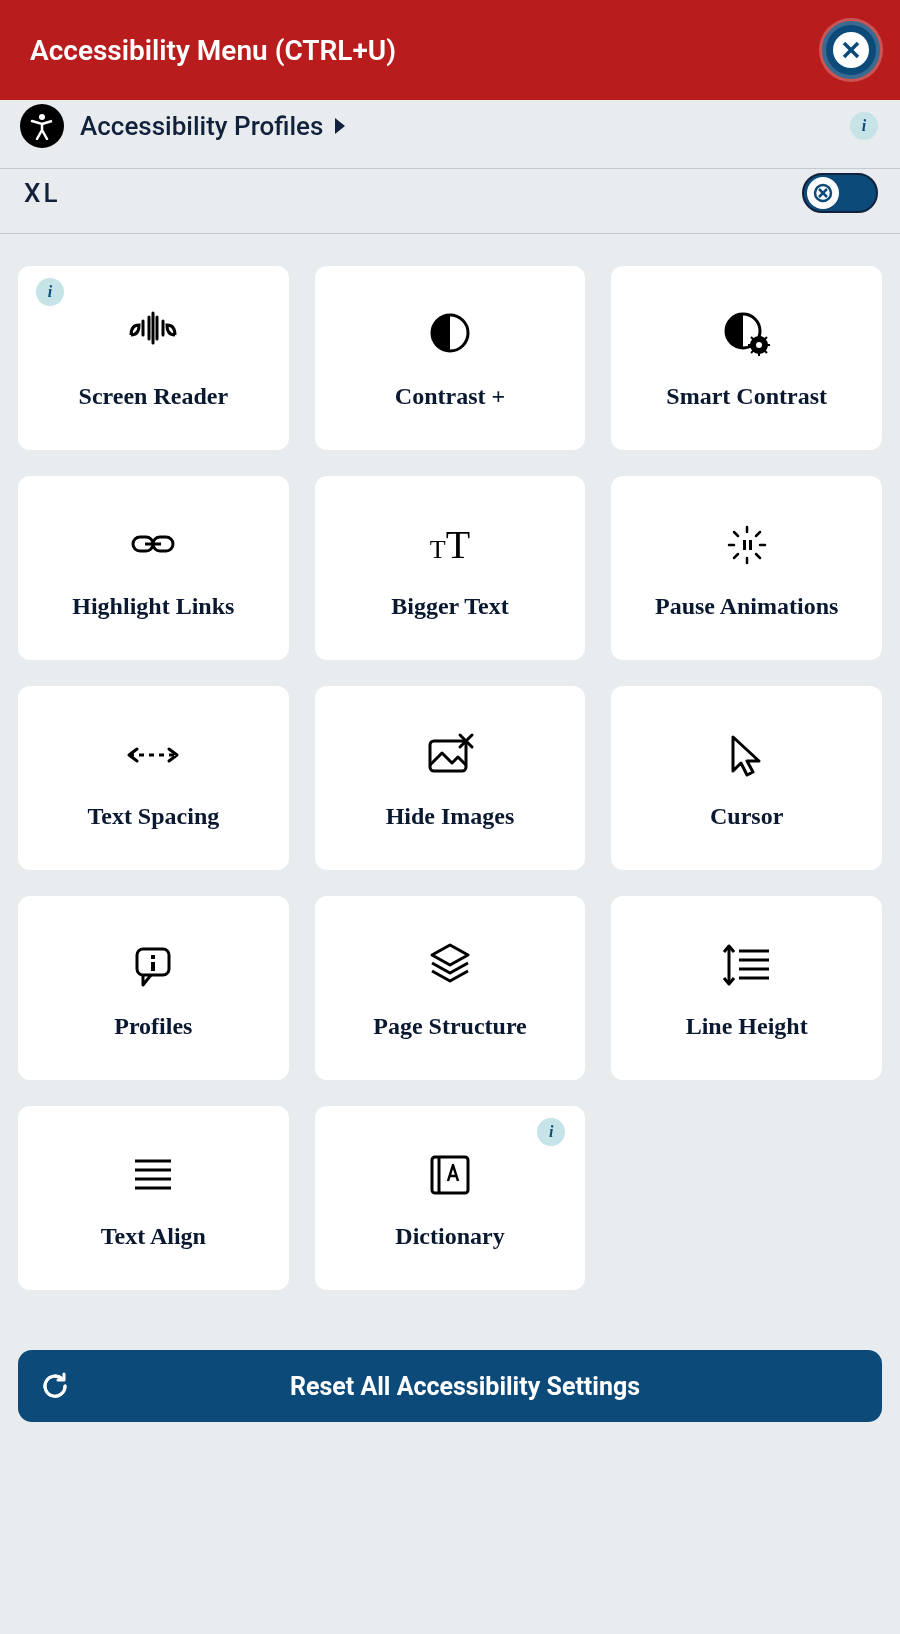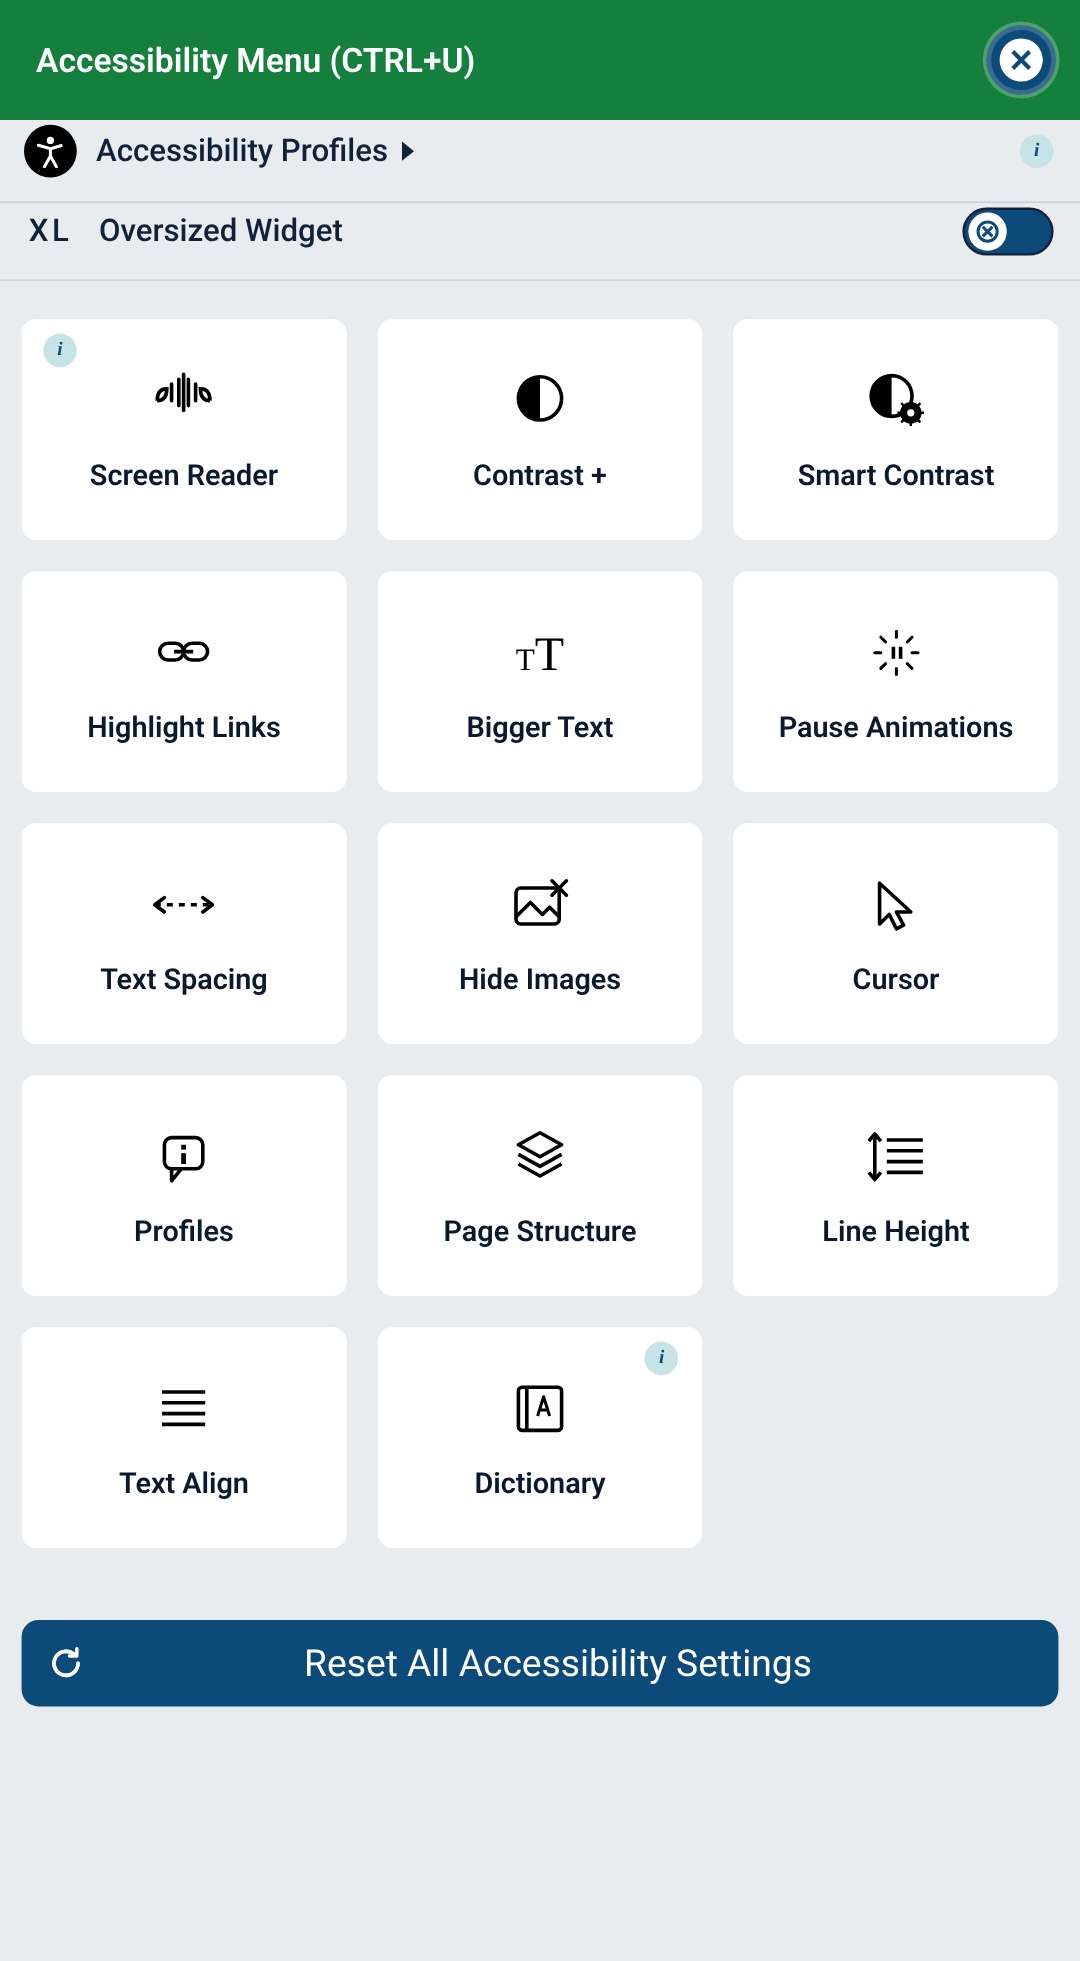--- a/index.html
+++ b/index.html
@@ -5,21 +5,21 @@
     * { box-sizing: border-box; margin: 0; padding: 0; }
     body {
       width: 900px;
       height: 1634px;
       background: #e8ecef;
       font-family: -apple-system, BlinkMacSystemFont, "Segoe UI", Roboto, Helvetica, Arial, sans-serif;
       color: #12213b;
       overflow: hidden;
     }
     .header {
-      background: #15803d;
+      background: #b91c1c;
       color: #fff;
       height: 100px;
       display: flex;
       align-items: center;
       justify-content: space-between;
       padding: 0 20px 0 30px;
     }
     .header-title {
       font-size: 28px;
       font-weight: 600;
@@ -131,20 +131,21 @@
       height: 56px;
       display:flex;align-items:center;justify-content:center;
       margin-bottom: 20px;
     }
     .tile-icon svg { width: 56px; height: 48px; }
     .tile-label {
       font-size: 24px;
       font-weight: 600;
       color:#0a1830;
       text-align:center;
+      font-family:Liberation Serif, serif;
     }
     .tile-text-icon {
       font-size: 40px;
       font-weight: 400;
       color:#000000;
       font-family: Georgia, "Times New Roman", serif;
     }
 
     .reset-bar {
       margin: 42px 18px 0 18px;
@@ -153,22 +154,22 @@
       border-radius: 14px;
       height: 72px;
       display:flex;
       align-items:center;
       padding: 0 22px;
       cursor:pointer;
     }
     .reset-bar .reset-label {
       flex:1;
       text-align:center;
-      font-size: 31px;
-      font-weight: 400;
+      font-size: 25px;
+      font-weight: 700;
     }
     .reset-icon { width:30px;height:30px; }
     .reset-icon svg{width:100%;height:100%;}
   </style>
 </head>
 <body>
 
 <svg width="0" height="0" style="position:absolute">
   <defs>
     <g id="ico-screen-reader">
@@ -278,21 +279,20 @@
       </svg>
   </div>
   <div class="row-label">Accessibility Profiles</div>
   <div class="chevron"></div>
   <div class="spacer"></div>
   <div class="info-badge">i</div>
 </div>
 
 <div class="section-row">
   <div class="xl-icon">XL</div>
-  <div class="row-label">Oversized Widget</div>
   <div class="spacer"></div>
   <div class="toggle">
     <div class="toggle-knob">
       <svg viewBox="0 0 20 20">
         <circle cx="10" cy="10" r="8" fill="none" stroke="#0c4a79" stroke-width="2.5"></circle>
         <line x1="6" y1="6" x2="14" y2="14" stroke="#0c4a79" stroke-width="2.5"></line>
         <line x1="14" y1="6" x2="6" y2="14" stroke="#0c4a79" stroke-width="2.5"></line>
       </svg>
     </div>
   </div>

